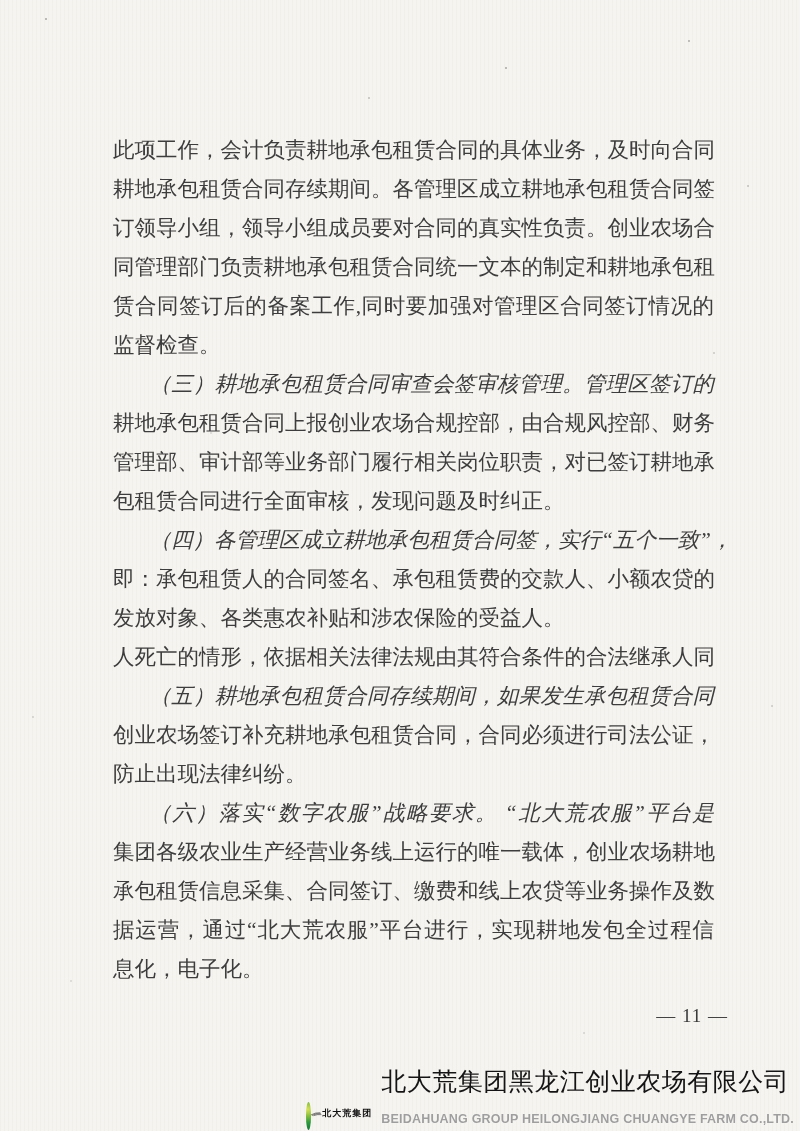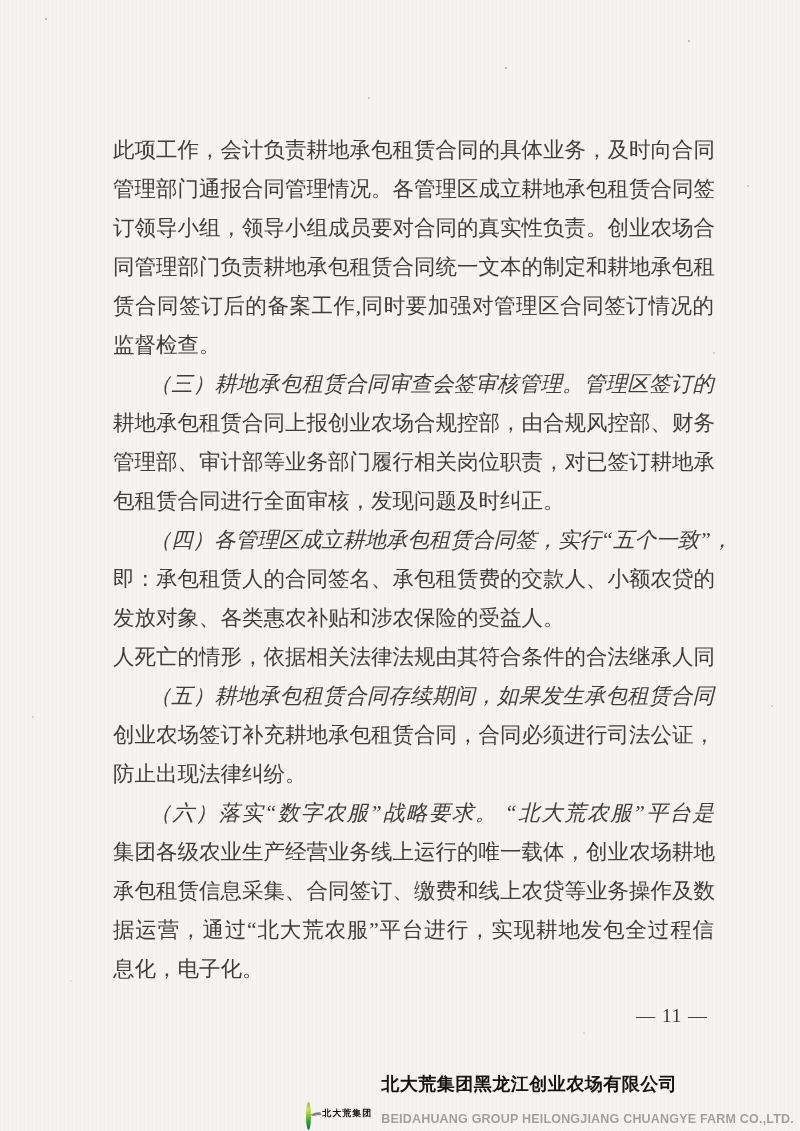--- a/index.html
+++ b/index.html
@@ -63,21 +63,21 @@
     text-align-last: left;
     -moz-text-align-last: left;
   }
   .line.indent {
     text-indent: 1.7em;
     font-style: italic;
   }
   .page-number {
     position: absolute;
     top: 1005px;
-    right: 92px;
+    right: 72px;
     font-size: 19px;
     color: #3a3a3a;
     letter-spacing: 1px;
   }
   .footer {
     position: absolute;
     right: 6px;
     bottom: 5px;
     display: flex;
     align-items: flex-end;
@@ -109,22 +109,22 @@
     white-space: nowrap;
     margin-top: -1px;
   }
   .company {
     display: flex;
     flex-direction: column;
     align-items: flex-start;
   }
   .company-cn {
     font-family: "Liberation Sans", sans-serif;
-    font-size: 18px;
-    font-weight: 700;
+    font-size: 25px;
+    font-weight: 400;
     color: #141414;
     white-space: nowrap;
     line-height: 1.05;
     letter-spacing: 0.5px;
   }
   .company-en {
     font-family: "Liberation Sans", sans-serif;
     font-size: 12.5px;
     font-weight: 700;
     color: #9e9e9e;
@@ -138,21 +138,21 @@
 </head>
 <body>
 
 <div class="page">
   <div class="specks"></div>
 
   <div class="content">
 
     <div>
       <div class="line">此项工作，会计负责耕地承包租赁合同的具体业务，及时向合同</div>
-      <div class="line">管理部门通报合同管理情况。各管理区成立耕地承包租赁合同签</div>
+      <div class="line">耕地承包租赁合同存续期间。各管理区成立耕地承包租赁合同签</div>
       <div class="line">订领导小组，领导小组成员要对合同的真实性负责。创业农场合</div>
       <div class="line">同管理部门负责耕地承包租赁合同统一文本的制定和耕地承包租</div>
       <div class="line">赁合同签订后的备案工作,同时要加强对管理区合同签订情况的</div>
       <div class="line end">监督检查。</div>
     </div>
 
     <div>
       <div class="line indent">（三）耕地承包租赁合同审查会签审核管理。管理区签订的</div>
       <div class="line">耕地承包租赁合同上报创业农场合规控部，由合规风控部、财务</div>
       <div class="line">管理部、审计部等业务部门履行相关岗位职责，对已签订耕地承</div>

